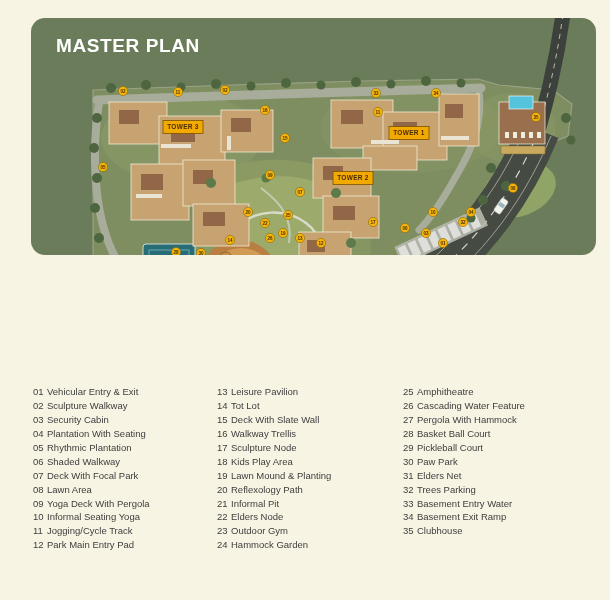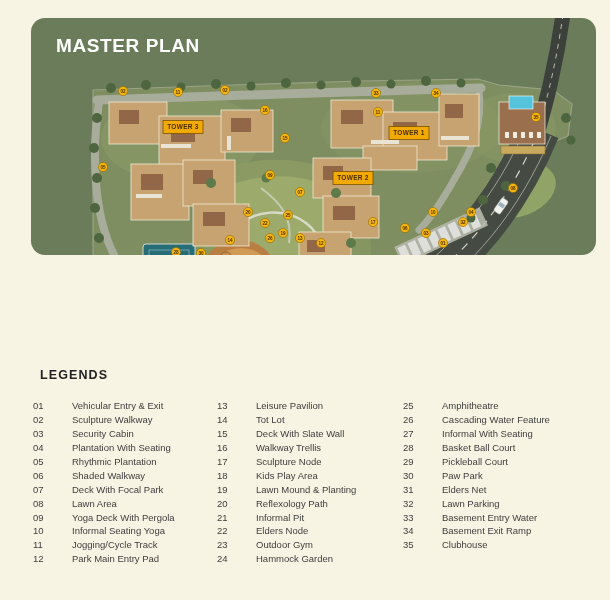--- a/index.html
+++ b/index.html
@@ -12,21 +12,21 @@
              font-size:19px;font-weight:bold;letter-spacing:.6px;}
   .site-svg{position:absolute;left:0;top:0;}
   .legends{position:absolute;left:33px;top:368px;width:562px;height:215px;}
   .legends-heading{margin:0 0 0 7px;font-size:12.5px;font-weight:bold;color:#222222;
                    letter-spacing:1.1px;}
   .legend-cols{position:relative;margin-top:17px;height:175px;}
   .legend-col{position:absolute;top:0;width:180px;}
   .legend-col.c0{left:0;} .legend-col.c1{left:184px;} .legend-col.c2{left:370px;}
   .legend-row{display:flex;align-items:center;height:13.9px;font-size:9.5px;color:#3d3d3d;}
   .legend-num{width:14px;flex:0 0 14px;}
-  .legend-label{white-space:nowrap;margin-left:25px;}
+  .legend-label{white-space:nowrap;}
 </style>
 </head>
 <body>
 
 <div class="page">
 
   <div class="map-panel">
     <div class="map-title">MASTER PLAN</div>
 
     <svg class="site-svg" width="565" height="331" viewBox="0 0 565 331">
@@ -374,21 +374,20 @@
           </g>
           <g>
             <circle cx="145" cy="277" r="4.6" fill="#f6b40e" stroke="#8a6a00" stroke-width="0.6"></circle>
             <text x="145" y="278.7" text-anchor="middle" font-size="4.6" font-weight="bold" fill="#4a3000">29</text>
           </g>
         </g>
     </svg>
   </div>
 
   <div class="legends">
-    <h2 class="legends-heading">LEGENDS</h2>
     <div class="legend-cols" id="legend-cols">
         <div class="legend-col c0">
           <div class="legend-row">
             <span class="legend-num">01</span>
             <span class="legend-label">Vehicular Entry &amp; Exit</span>
           </div>
           <div class="legend-row">
             <span class="legend-num">02</span>
             <span class="legend-label">Sculpture Walkway</span>
           </div>
@@ -487,41 +486,41 @@
           <div class="legend-row">
             <span class="legend-num">25</span>
             <span class="legend-label">Amphitheatre</span>
           </div>
           <div class="legend-row">
             <span class="legend-num">26</span>
             <span class="legend-label">Cascading Water Feature</span>
           </div>
           <div class="legend-row">
             <span class="legend-num">27</span>
-            <span class="legend-label">Informal With Seating</span>
+            <span class="legend-label">Pergola With Hammock</span>
           </div>
           <div class="legend-row">
             <span class="legend-num">28</span>
             <span class="legend-label">Basket Ball Court</span>
           </div>
           <div class="legend-row">
             <span class="legend-num">29</span>
             <span class="legend-label">Pickleball Court</span>
           </div>
           <div class="legend-row">
             <span class="legend-num">30</span>
             <span class="legend-label">Paw Park</span>
           </div>
           <div class="legend-row">
             <span class="legend-num">31</span>
             <span class="legend-label">Elders Net</span>
           </div>
           <div class="legend-row">
             <span class="legend-num">32</span>
-            <span class="legend-label">Lawn Parking</span>
+            <span class="legend-label">Trees Parking</span>
           </div>
           <div class="legend-row">
             <span class="legend-num">33</span>
             <span class="legend-label">Basement Entry Water</span>
           </div>
           <div class="legend-row">
             <span class="legend-num">34</span>
             <span class="legend-label">Basement Exit Ramp</span>
           </div>
           <div class="legend-row">

